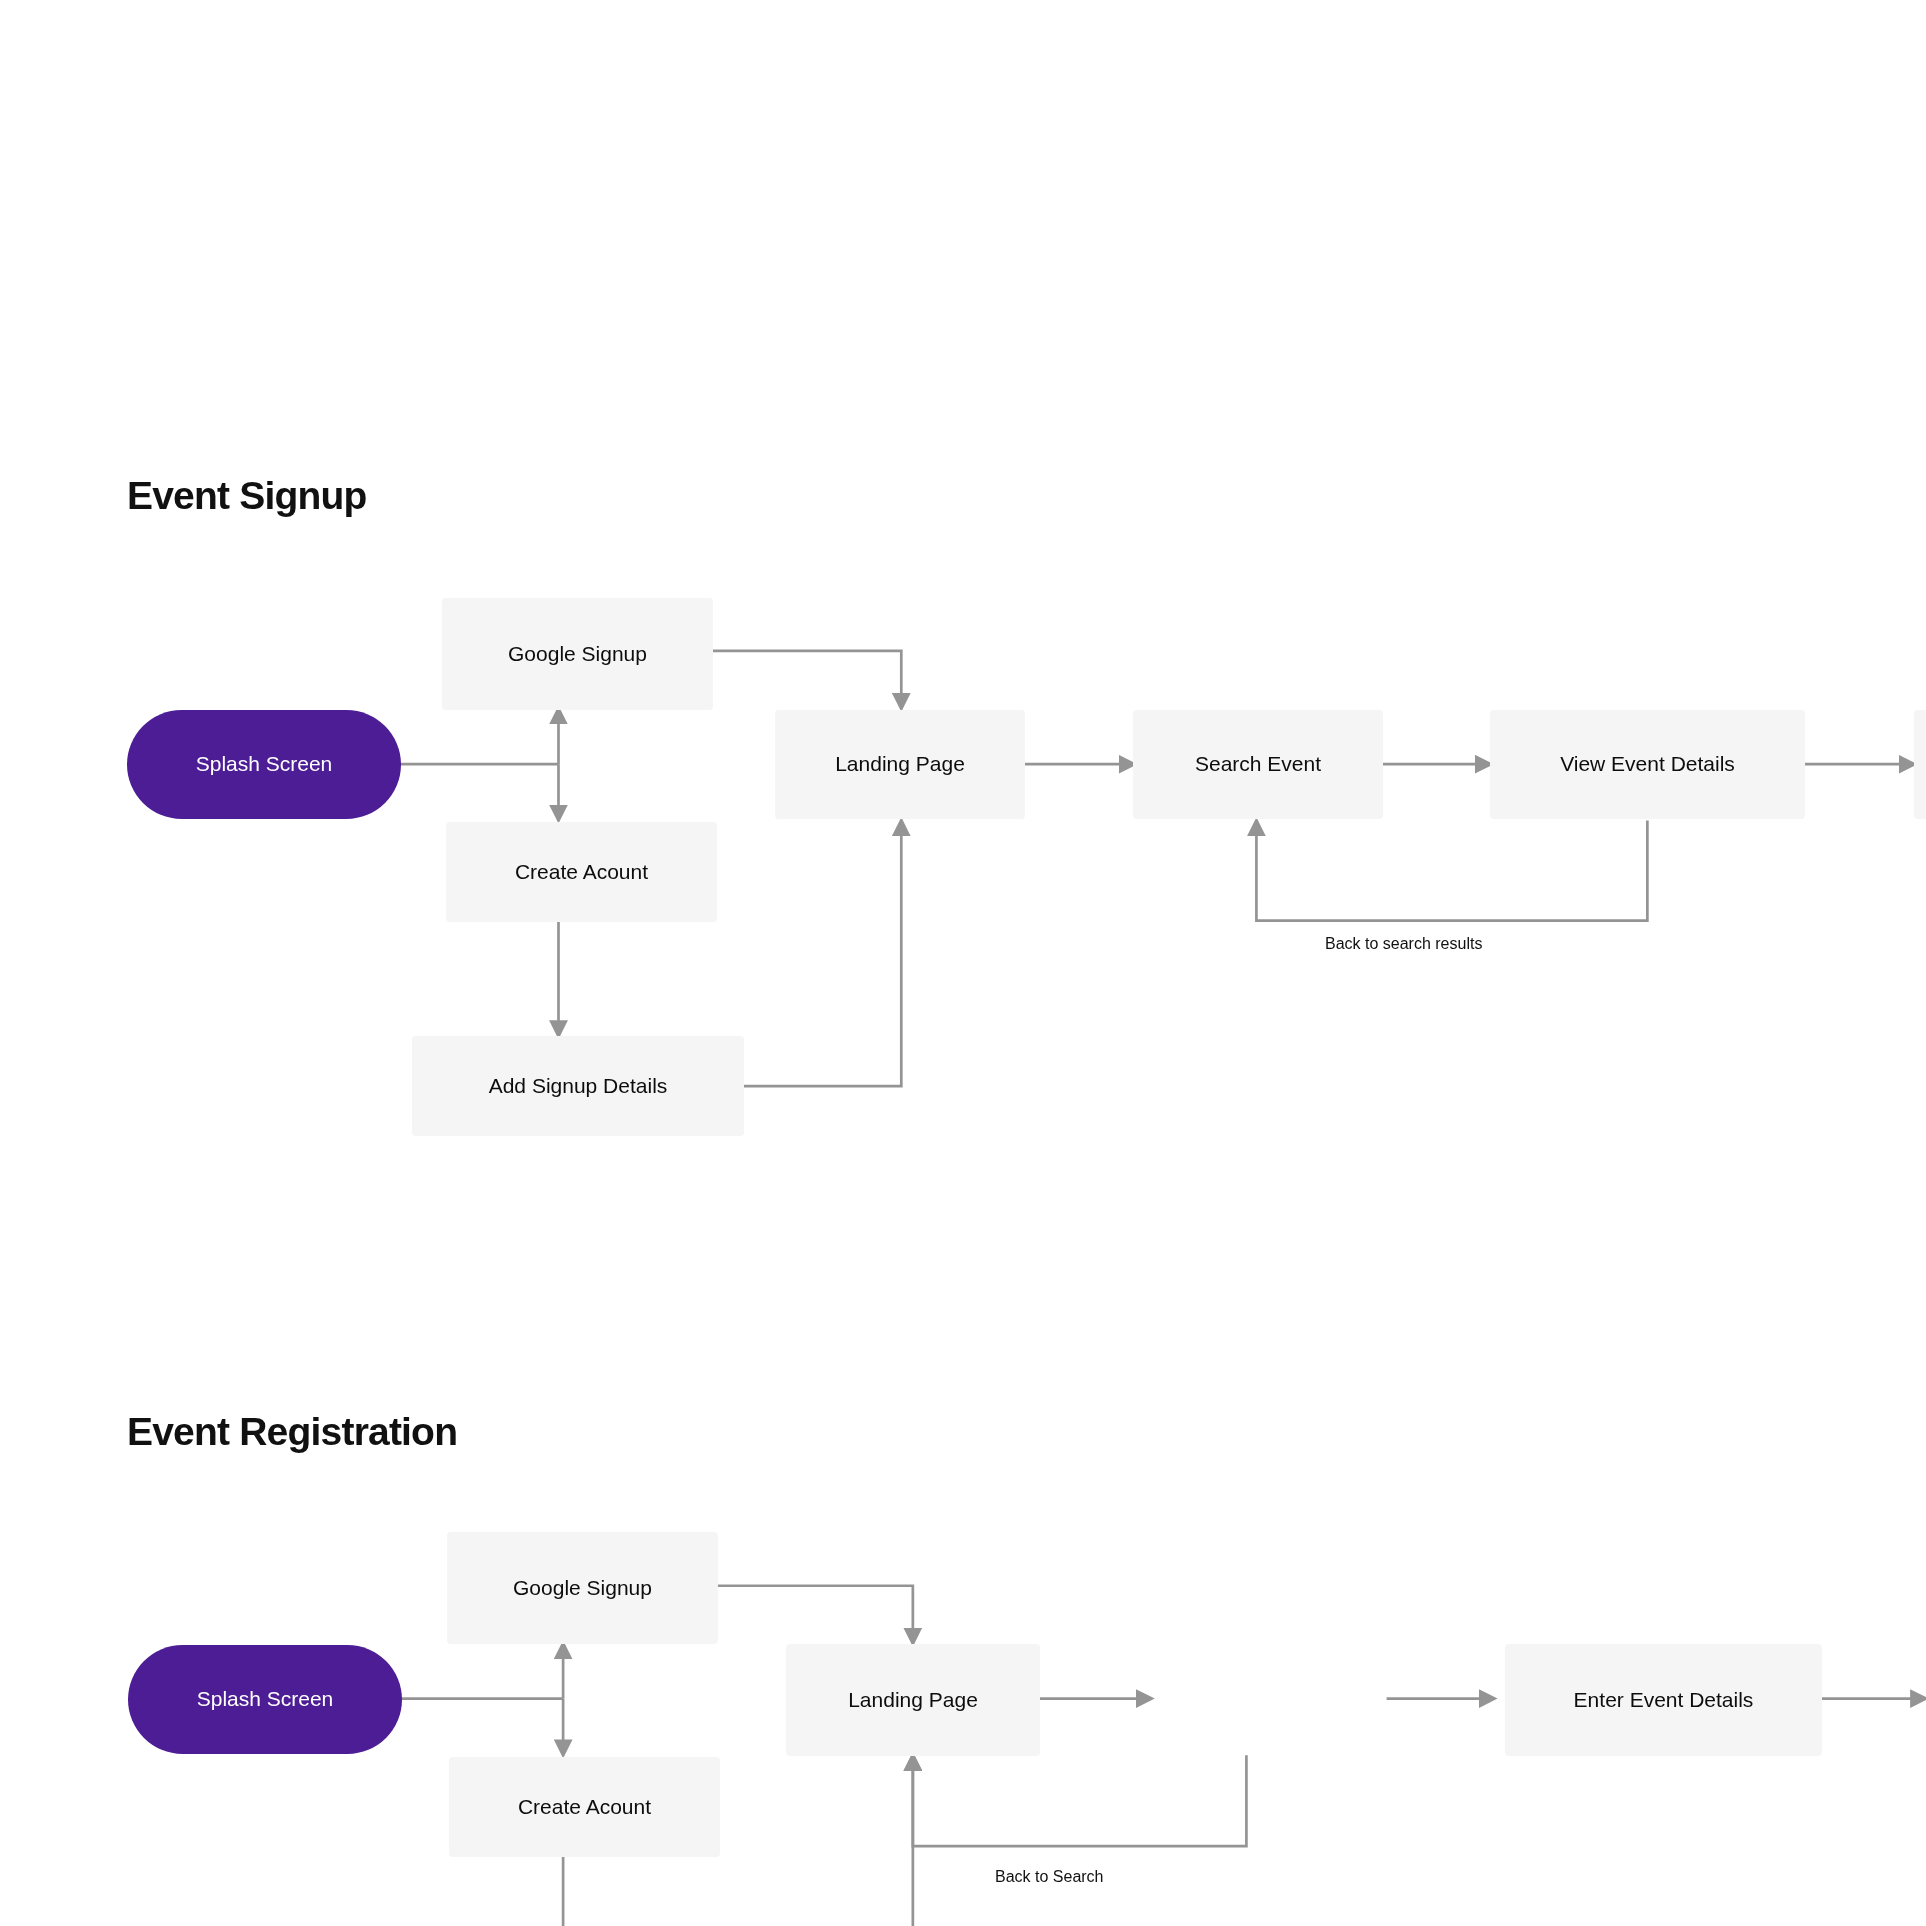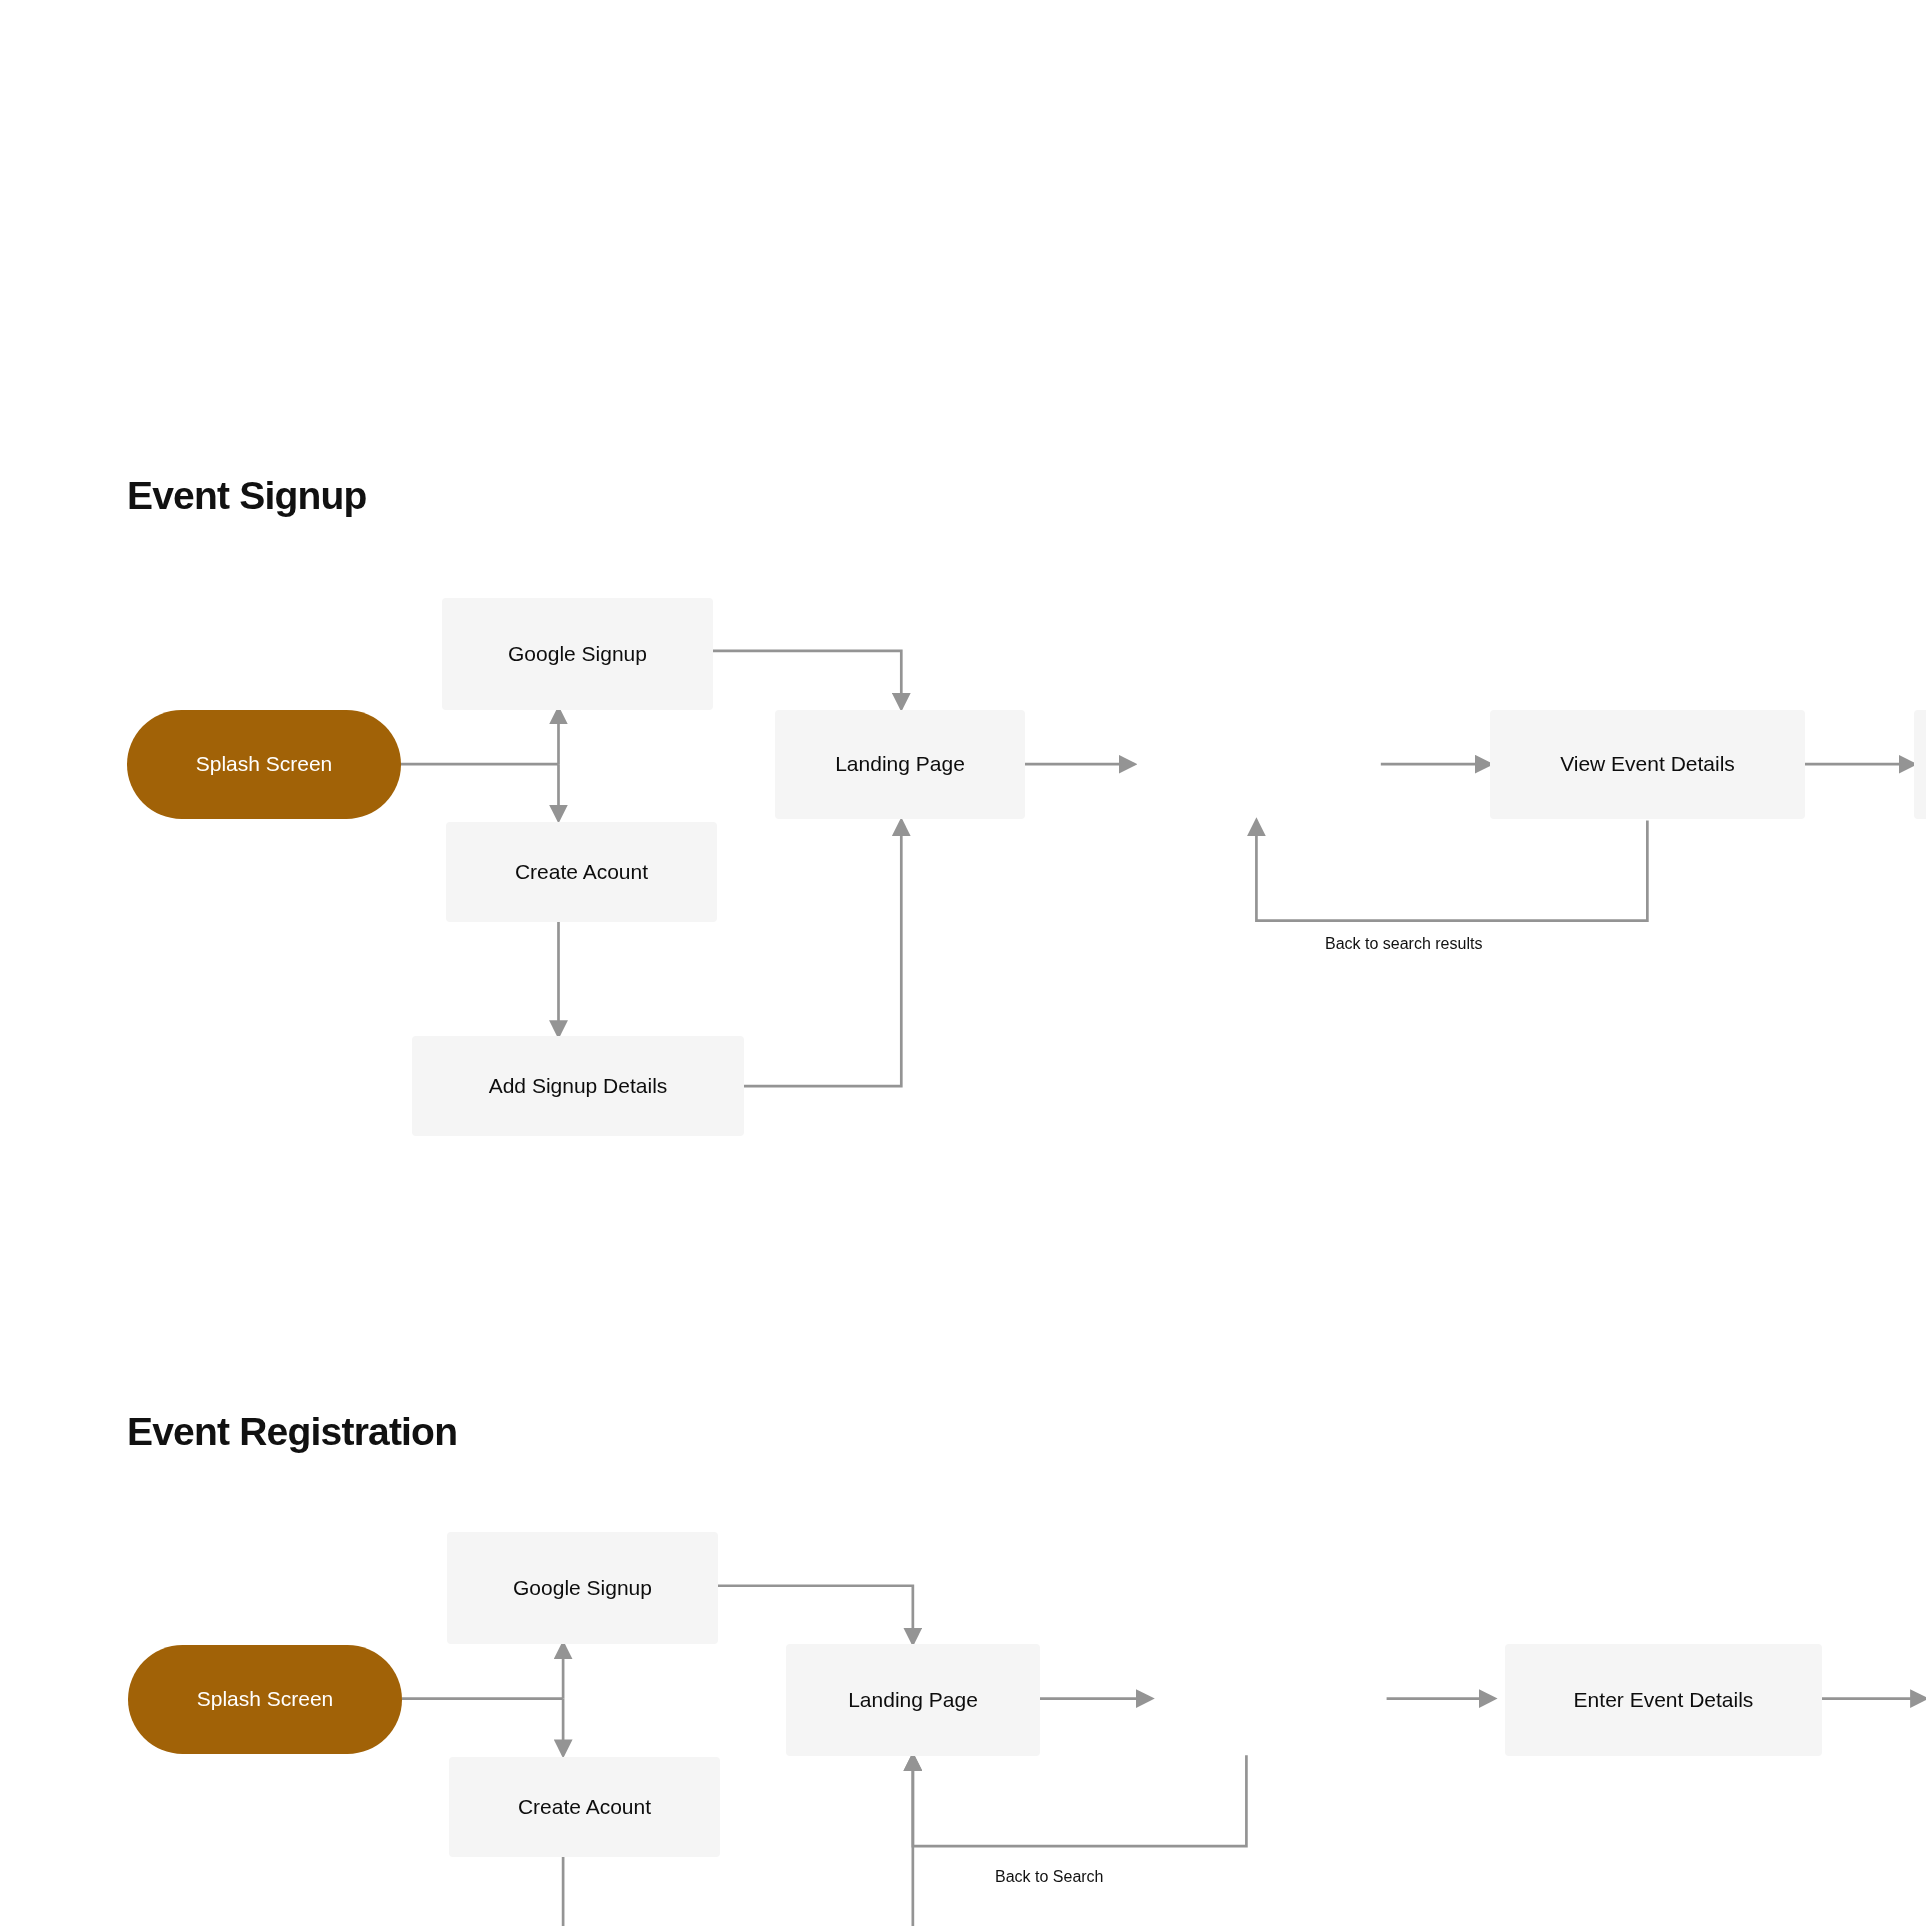--- a/index.html
+++ b/index.html
@@ -55,21 +55,21 @@
     background: #f5f5f5;
     border-radius: 3.9px;
     color: #0d0d0d;
     font-size: 21px;
     font-weight: 400;
     letter-spacing: 0px;
     line-height: 1.15;
     padding: 0 7px;
   }
   .node.start {
-    background: #a16207;
+    background: #4c1d95;
     color: #ffffff;
     border-radius: 385px;
   }
 
   
   .edge-label {
     position: absolute;
     font-size: 16px;
     color: #111111;
     white-space: nowrap;
@@ -153,20 +153,21 @@
   <div class="node start" style="left:127px; top:710px; width:274px; height:109px;">Splash Screen</div>
 
   <div class="node" style="left:442px; top:598px; width:271px; height:112px;">Google Signup</div>
 
   <div class="node" style="left:446px; top:822px; width:271px; height:100px;">Create Acount</div>
 
   <div class="node" style="left:412px; top:1036px; width:332px; height:100px;">Add Signup Details</div>
 
   <div class="node" style="left:775px; top:710px; width:250px; height:109px;">Landing Page</div>
 
+  <div class="node" style="left:1133px; top:710px; width:250px; height:109px;">Search Event</div>
 
   <div class="node" style="left:1490px; top:710px; width:315px; height:109px;">View Event Details</div>
 
   <div class="node" style="left:1914px; top:710px; width:281px; height:109px;">Signup for Event</div>
 
   <div class="edge-label" style="left:1325px; top:894px;">Back to search results</div>
 
   <div class="node start" style="left:128px; top:1645px; width:274px; height:109px;">Splash Screen</div>
 
   <div class="node" style="left:447px; top:1532px; width:271px; height:112px;">Google Signup</div>

